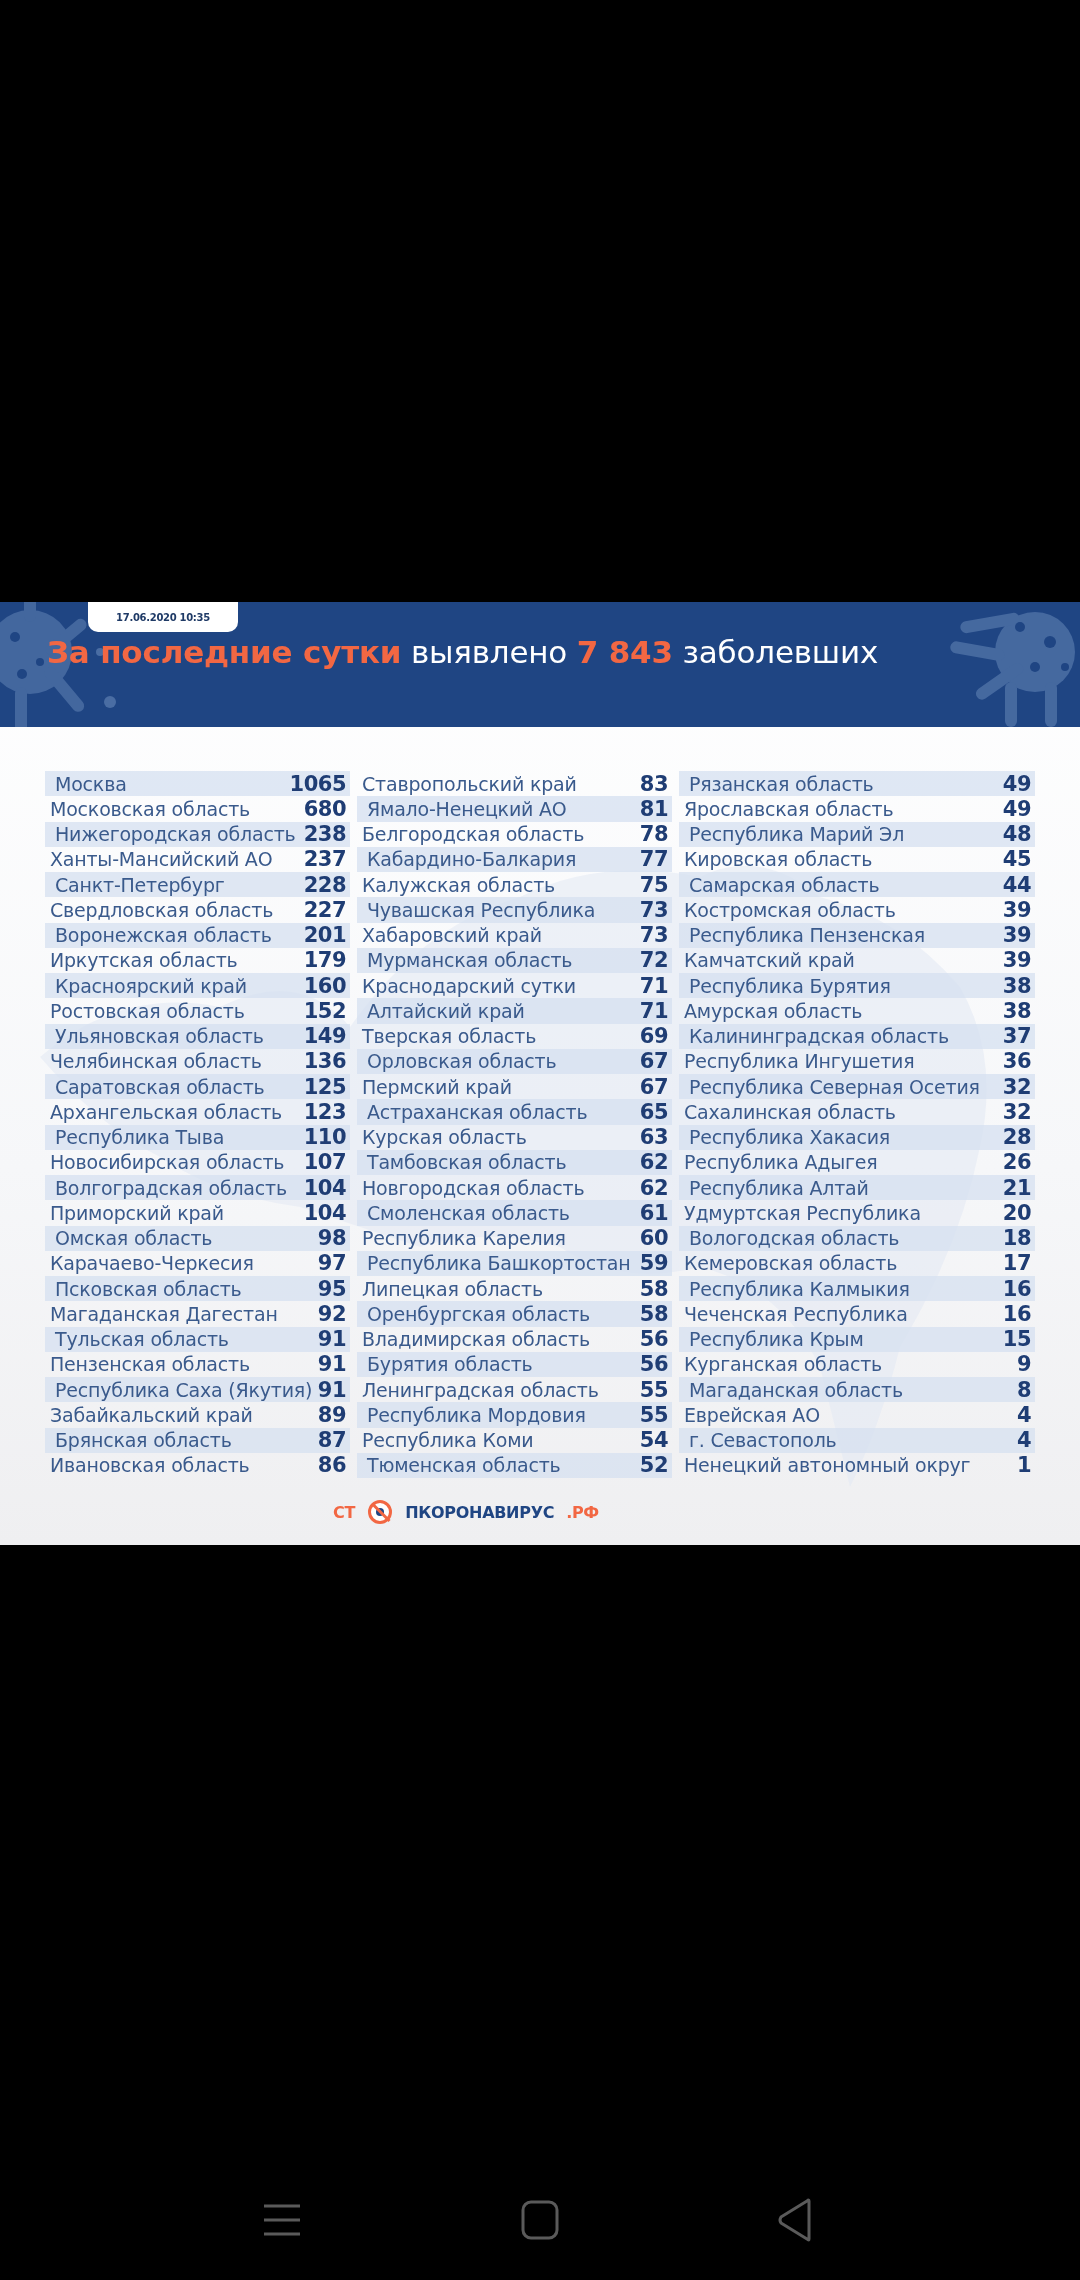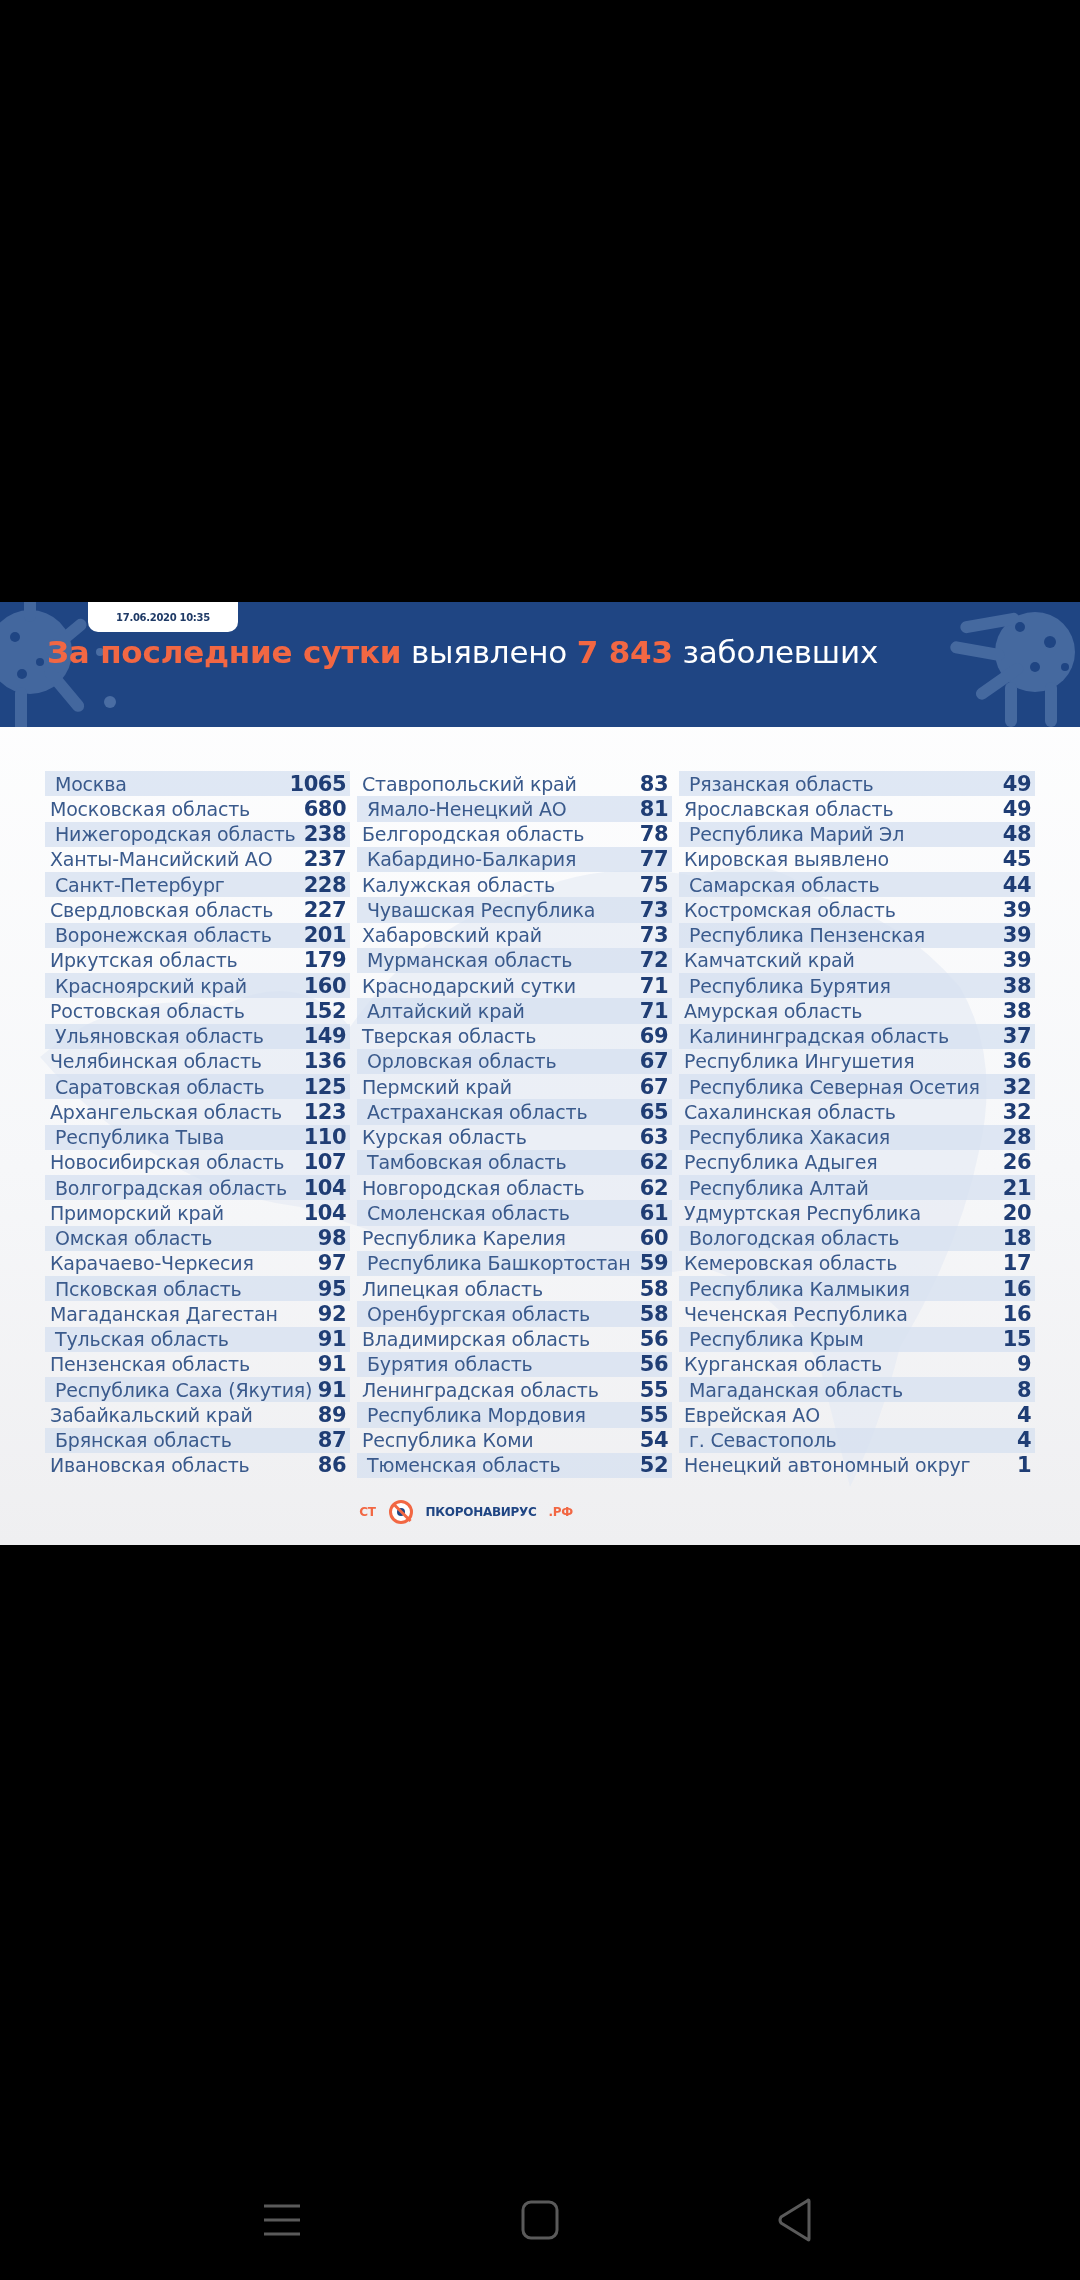--- a/index.html
+++ b/index.html
@@ -40,21 +40,21 @@
   .col3 { left:679px; width:356px; }
   .row {
     height:25.25px; display:flex; align-items:center; justify-content:space-between;
     box-sizing:border-box; padding:0 4px 0 5px;
   }
   .row.stripe { background:rgba(214,224,240,0.75);padding-left:10px; }
   .row .name { font-size:19px; color:#3a5a8c; white-space:nowrap; letter-spacing:-0.2px; }
   .row .val { font-size:21px; font-weight:bold; color:#1f3d74; letter-spacing:-0.5px; }
   .logo {
     position:absolute; top:898px; left:0; width:932px; text-align:center;
-    font-size:12px; font-weight:bold; letter-spacing:-0.3px;
+    font-size:16px; font-weight:bold; letter-spacing:-0.3px;
     display:flex; justify-content:center; align-items:center;gap:12px;
   }
   .logo .o { color:#f26743; }
   .logo-circle {
     display:inline-block; width:24px; height:24px; border:3px solid #f26743; border-radius:50%;
     box-sizing:border-box; position:relative; margin:0 1px; background:#fff;
   }
   .logo-circle::before {
     content:""; position:absolute; left:5px; top:5px; width:8px; height:8px; border-radius:50%; background:#1f4583;
   }
@@ -352,21 +352,21 @@
         </div>
         <div class="row">
           <span class="name">Ярославская область</span>
           <span class="val">49</span>
         </div>
         <div class="row stripe">
           <span class="name">Республика Марий Эл</span>
           <span class="val">48</span>
         </div>
         <div class="row">
-          <span class="name">Кировская выявлено</span>
+          <span class="name">Кировская область</span>
           <span class="val">45</span>
         </div>
         <div class="row stripe">
           <span class="name">Самарская область</span>
           <span class="val">44</span>
         </div>
         <div class="row">
           <span class="name">Костромская область</span>
           <span class="val">39</span>
         </div>

